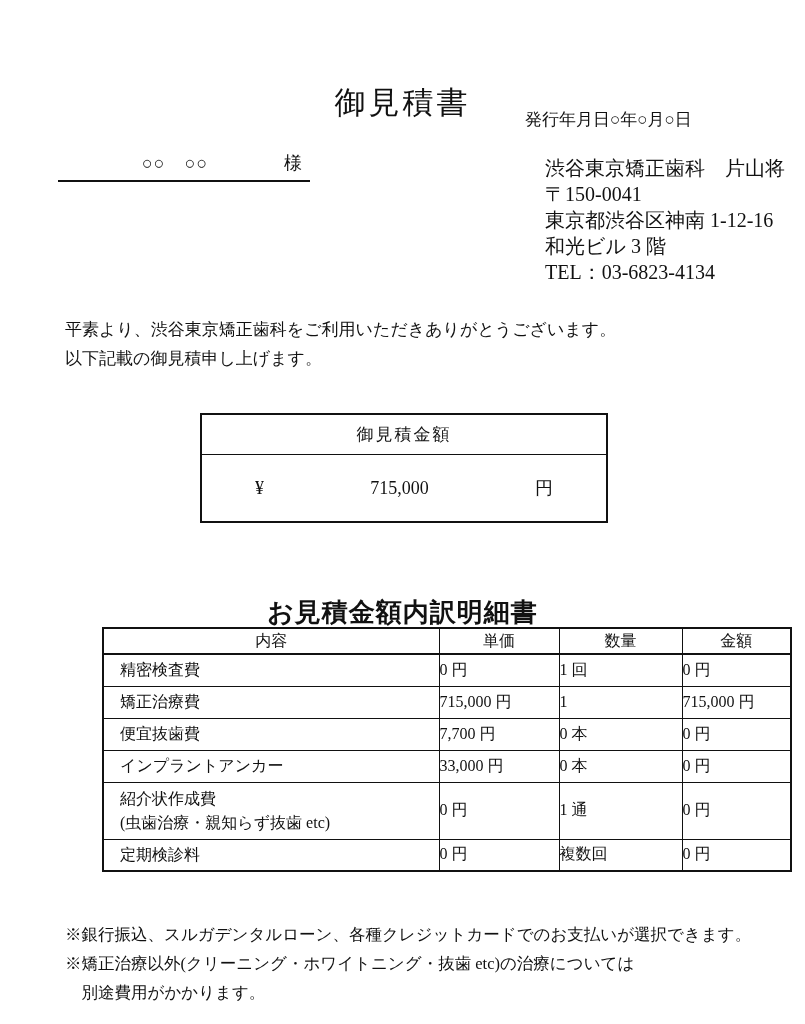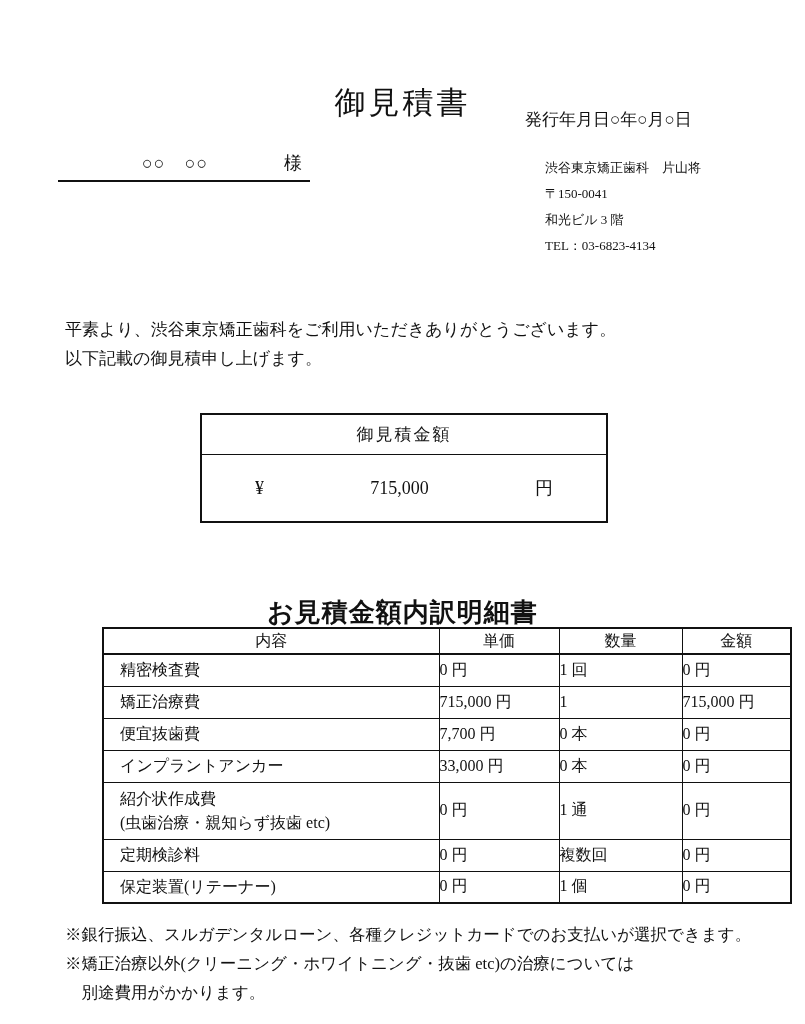--- a/index.html
+++ b/index.html
@@ -29,21 +29,21 @@
     border-bottom: 2px solid #111111;
     padding-bottom: 5px;
     display: flex; align-items: baseline;
     font-size: 18px;
   }
   .customer-name { margin-left: 84px; letter-spacing: 1px; }
   .customer-honorific { margin-left: auto; margin-right: 8px; }
 
   .clinic-block {
     position: absolute; top: 155px; left: 545px;
-    font-size: 13px; line-height: 26px; white-space: nowrap;
+    font-size: 20px; line-height: 26px; white-space: nowrap;
   }
 
   .greeting {
     position: absolute; top: 315px; left: 65px;
     font-size: 17px; line-height: 29px; white-space: nowrap;
   }
 
   .amount-box {
     position: absolute; top: 413px; left: 200px; width: 408px;
     border: 2px solid #111111;
@@ -104,20 +104,21 @@
   </div>
 
   <div class="customer-line">
     <span class="customer-name">○○　○○</span>
     <span class="customer-honorific">様</span>
   </div>
 
   <div class="clinic-block">
     <div>渋谷東京矯正歯科　片山将</div>
     <div>〒150-0041</div>
+    <div>東京都渋谷区神南 1-12-16</div>
     <div>和光ビル 3 階</div>
     <div>TEL：03-6823-4134</div>
   </div>
 
   <div class="greeting">
     <div>平素より、渋谷東京矯正歯科をご利用いただきありがとうございます。</div>
     <div>以下記載の御見積申し上げます。</div>
   </div>
 
   <div class="amount-box">
@@ -189,28 +190,20 @@
           <td class="col-num">0 円</td>
         </tr>
         <tr class="">
           <td class="col-content">
             <div>定期検診料</div>
           </td>
           <td class="col-num">0 円</td>
           <td class="col-num">複数回</td>
           <td class="col-num">0 円</td>
         </tr>
-        <tr class="">
-          <td class="col-content">
-            <div>保定装置(リテーナー)</div>
-          </td>
-          <td class="col-num">0 円</td>
-          <td class="col-num">1 個</td>
-          <td class="col-num">0 円</td>
-        </tr>
       </tbody>
   </table>
 
   <div class="notes">
     <div>※銀行振込、スルガデンタルローン、各種クレジットカードでのお支払いが選択できます。</div>
     <div>※矯正治療以外(クリーニング・ホワイトニング・抜歯 etc)の治療については</div>
     <div>　別途費用がかかります。</div>
   </div>
 
 </div>

